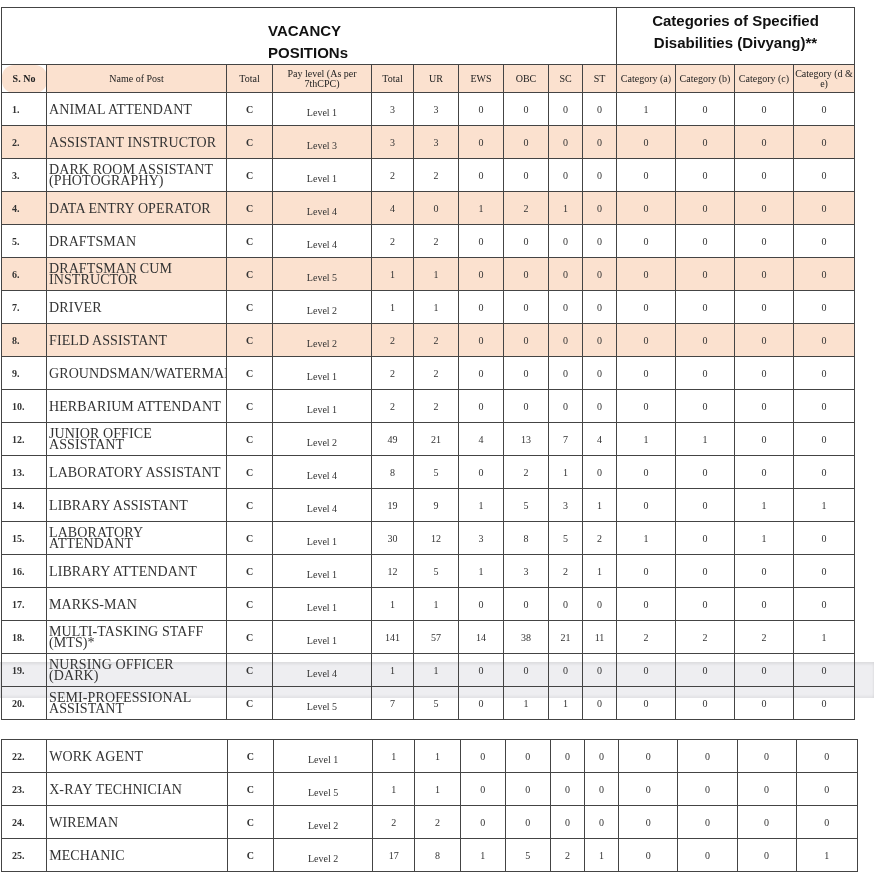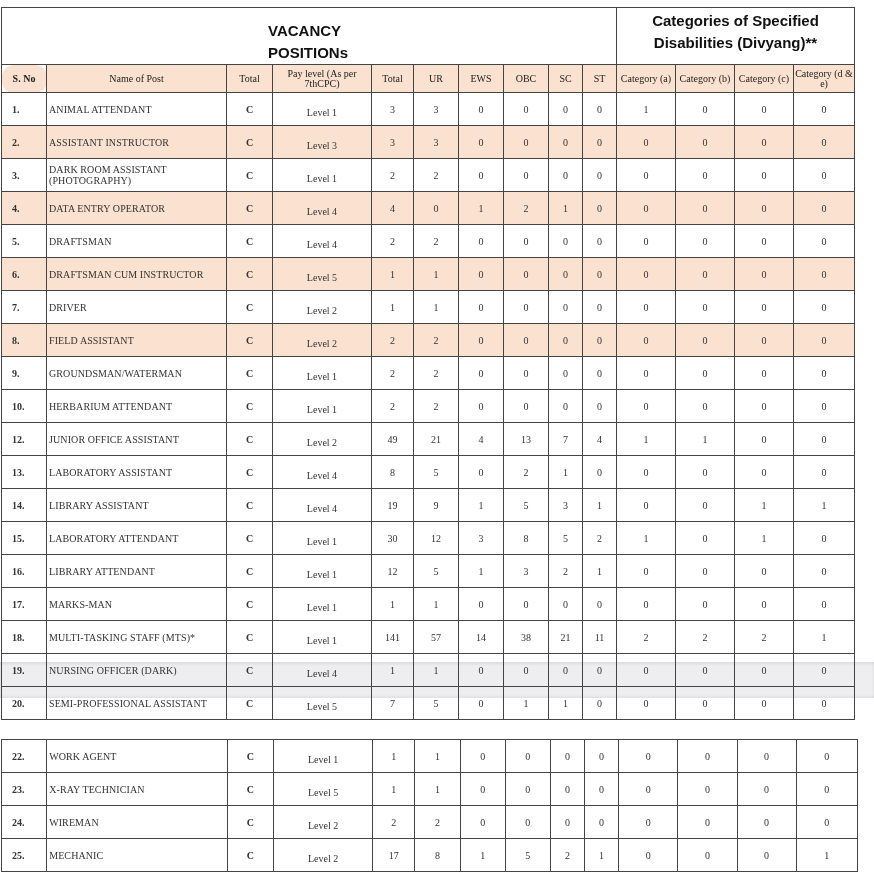--- a/index.html
+++ b/index.html
@@ -14,21 +14,21 @@
   .t2 { top:739px; width:857px; }
   .title-row td { height:55px; background:#fff; }
   .title-text { font-family:"Liberation Sans", sans-serif; font-weight:bold; font-size:15px; color:#111; text-align:center; line-height:22px; }
   .vac-title { text-align:left; padding-left:266px; padding-top:12px; }
   .dis-title { text-align:center; }
   .hdr td { background:#fbe1cf; height:27px; font-size:10px; text-align:center; line-height:10px; color:#222; }
   .hdr td.bold { font-weight:bold;border-radius:12px; }
   .row td { height:26px; font-size:10px; text-align:center; vertical-align:middle; color:#333; }
   .row.hl td { background:#fbe1cf; }
   .row td.sno { text-align:left; padding-left:10px; font-weight:bold; font-size:10px; }
-  .row td.name { text-align:left; padding-left:2px; font-size:10px; letter-spacing:0.1px; line-height:11px; }
+  .row td.name { text-align:left; padding-left:2px; font-size:14px; letter-spacing:0.1px; line-height:11px; }
   .row td.grp { font-weight:bold; }
   .row td.lvl { padding-top:6px; }
   .t1 .hdr td:nth-child(1){width:45px;}
 </style>
 </head>
 <body>
 
 <div class="page page1"></div>
 <div class="gap"></div>
 <div class="page page2"></div>

